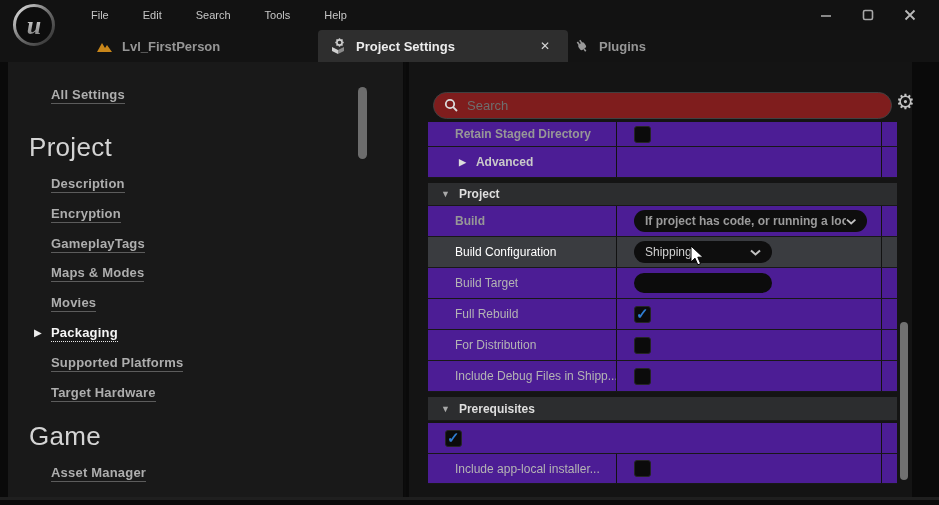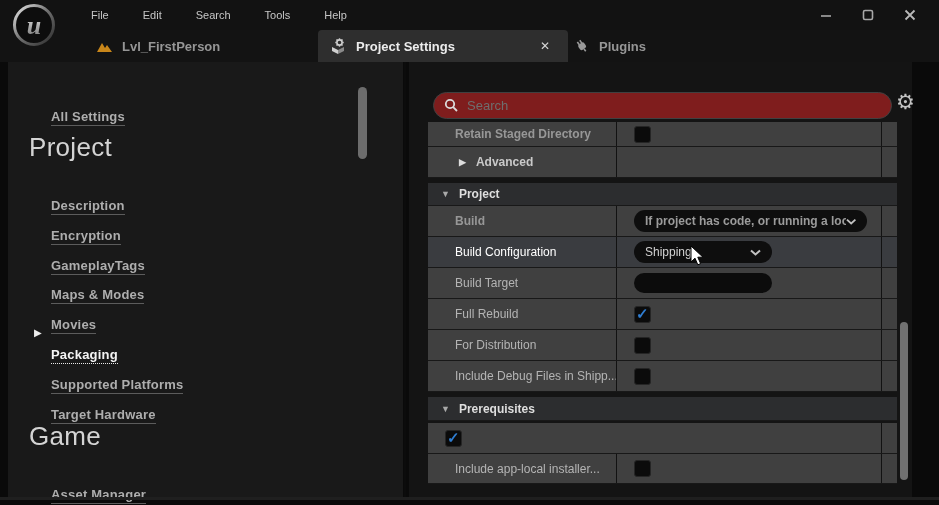--- a/index.html
+++ b/index.html
@@ -21,34 +21,34 @@
   .win-btn svg { display:block; }
   
   .tabbar { position:absolute; left:0; top:30px; width:939px; height:32px; background:#131313; }
   .tab { position:absolute; top:0; height:32px; display:flex; align-items:center; gap:9px; font-size:13px; font-weight:600; color:#969696;justify-content:center; }
   .tab-level { left:96px; }
   .tab-active { left:318px; width:250px; background:#2e2e2e; border-radius:4px 4px 0 0; padding:0 12px; color:#ececec; }
   .tab-active .tab-close { margin-left:auto; color:#d6d6d6; font-size:12px; font-weight:400; padding:2px 6px; }
   .tab-plugins { left:574px; }
   
   .sidebar { position:absolute; left:8px; top:62px; width:395px; height:435px; background:#191919; }
-  .side-link { position:absolute; left:43px; font-size:13px; font-weight:600; color:#aeaeae; border-bottom:1px solid #5c5c5c; padding-bottom:1px; letter-spacing:.2px;margin-top:22px; }
+  .side-link { position:absolute; left:43px; font-size:13px; font-weight:600; color:#aeaeae; border-bottom:1px solid #5c5c5c; padding-bottom:1px; letter-spacing:.2px; }
   .side-link.selected { color:#f4f4f4; border-bottom:1px dotted #e8e8e8; }
   .side-cat { position:absolute; left:21px; font-size:26px; font-weight:400; color:#d4d4d4; letter-spacing:.3px; }
   .side-arrow { position:absolute; left:26px; font-size:10px; color:#eeeeee; }
   .side-scroll { position:absolute; left:350px; top:25px; width:9px; height:72px; background:#6d6d6d; border-radius:5px; }
   .divider { position:absolute; left:404px; top:62px; width:2px; height:435px; background:#0c0c0c; }
   
   .main { position:absolute; left:409px; top:62px; width:503px; height:435px; background:#141414; }
   .searchbox { position:absolute; left:24px; top:30px; width:459px; height:27px; background:#7f1d1d; border:1px solid #404040; border-radius:14px; display:flex; align-items:center; padding:0 10px; gap:8px; }
   .searchbox input { flex:1; background:transparent; border:none; outline:none; color:#cfcfcf; font-size:13px; font-family:"Liberation Sans", sans-serif; }
   .searchbox input::placeholder { color:#6e6e6e; }
   .main-gear { position:absolute; left:487px; top:29px; font-size:21px; color:#c3c3c3; line-height:1; }
   .rows { position:absolute; left:19px; top:60px; width:469px; }
-  .row { display:flex; height:31px; background:#404040; border-bottom:1px solid #181818; }
+  .row { display:flex; height:31px; background:#4c1d95; border-bottom:1px solid #181818; }
   .row.cut { height:25px; }
   .row.hovered { background:#3a3c40; }
   .row.last { height:30px; }
   .cell-label { width:189px; display:flex; align-items:center; padding-left:27px; border-right:1px solid #121212; font-size:12px; color:#b4b4b4; white-space:nowrap; overflow:hidden; }
   .row.hovered .cell-label { color:#ffffff; }
   .cell-label.dim { color:#979797; font-weight:700; }
   .cell-value { flex:1; display:flex; align-items:center; padding-left:17px; border-right:1px solid #121212; }
   .cell-end { width:15px; }
   .gap { height:5px; }
   .gap2 { height:2px; }

